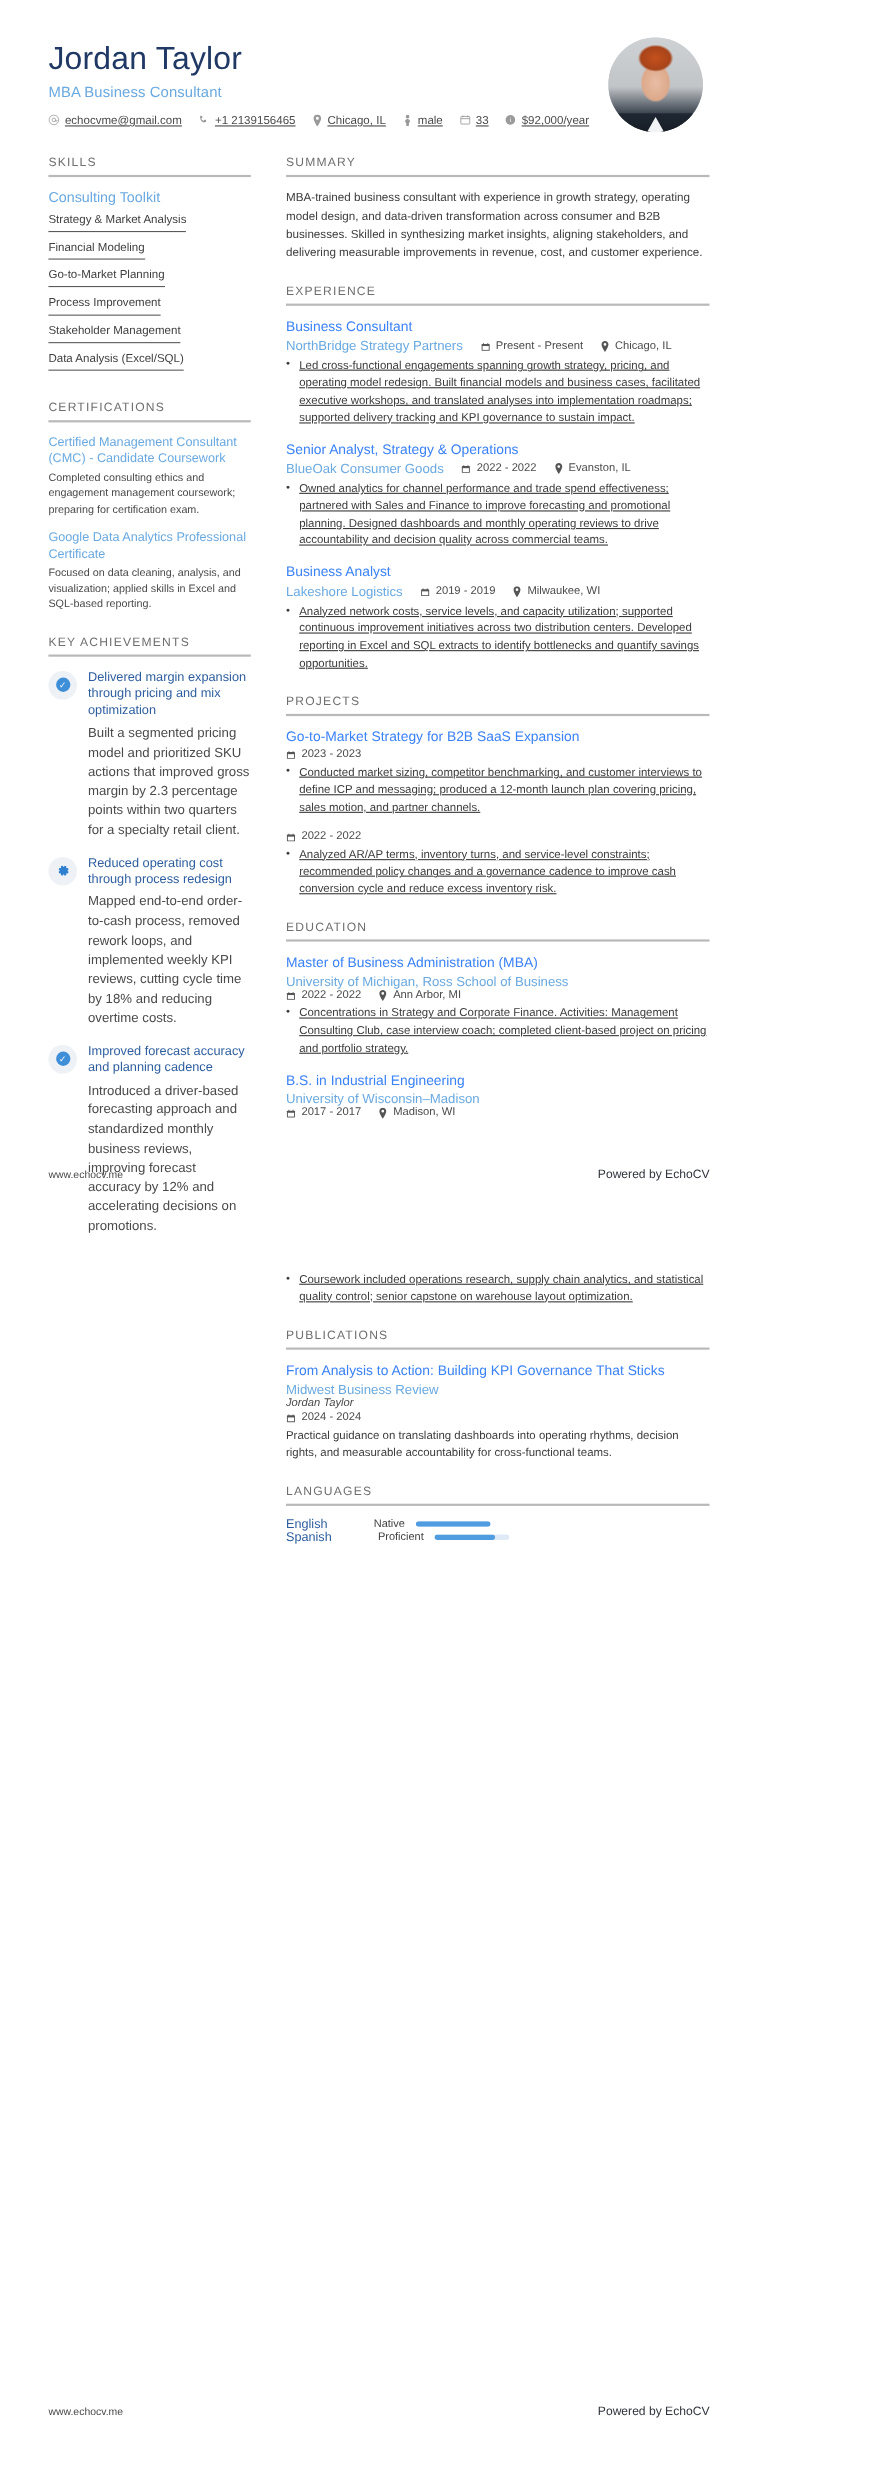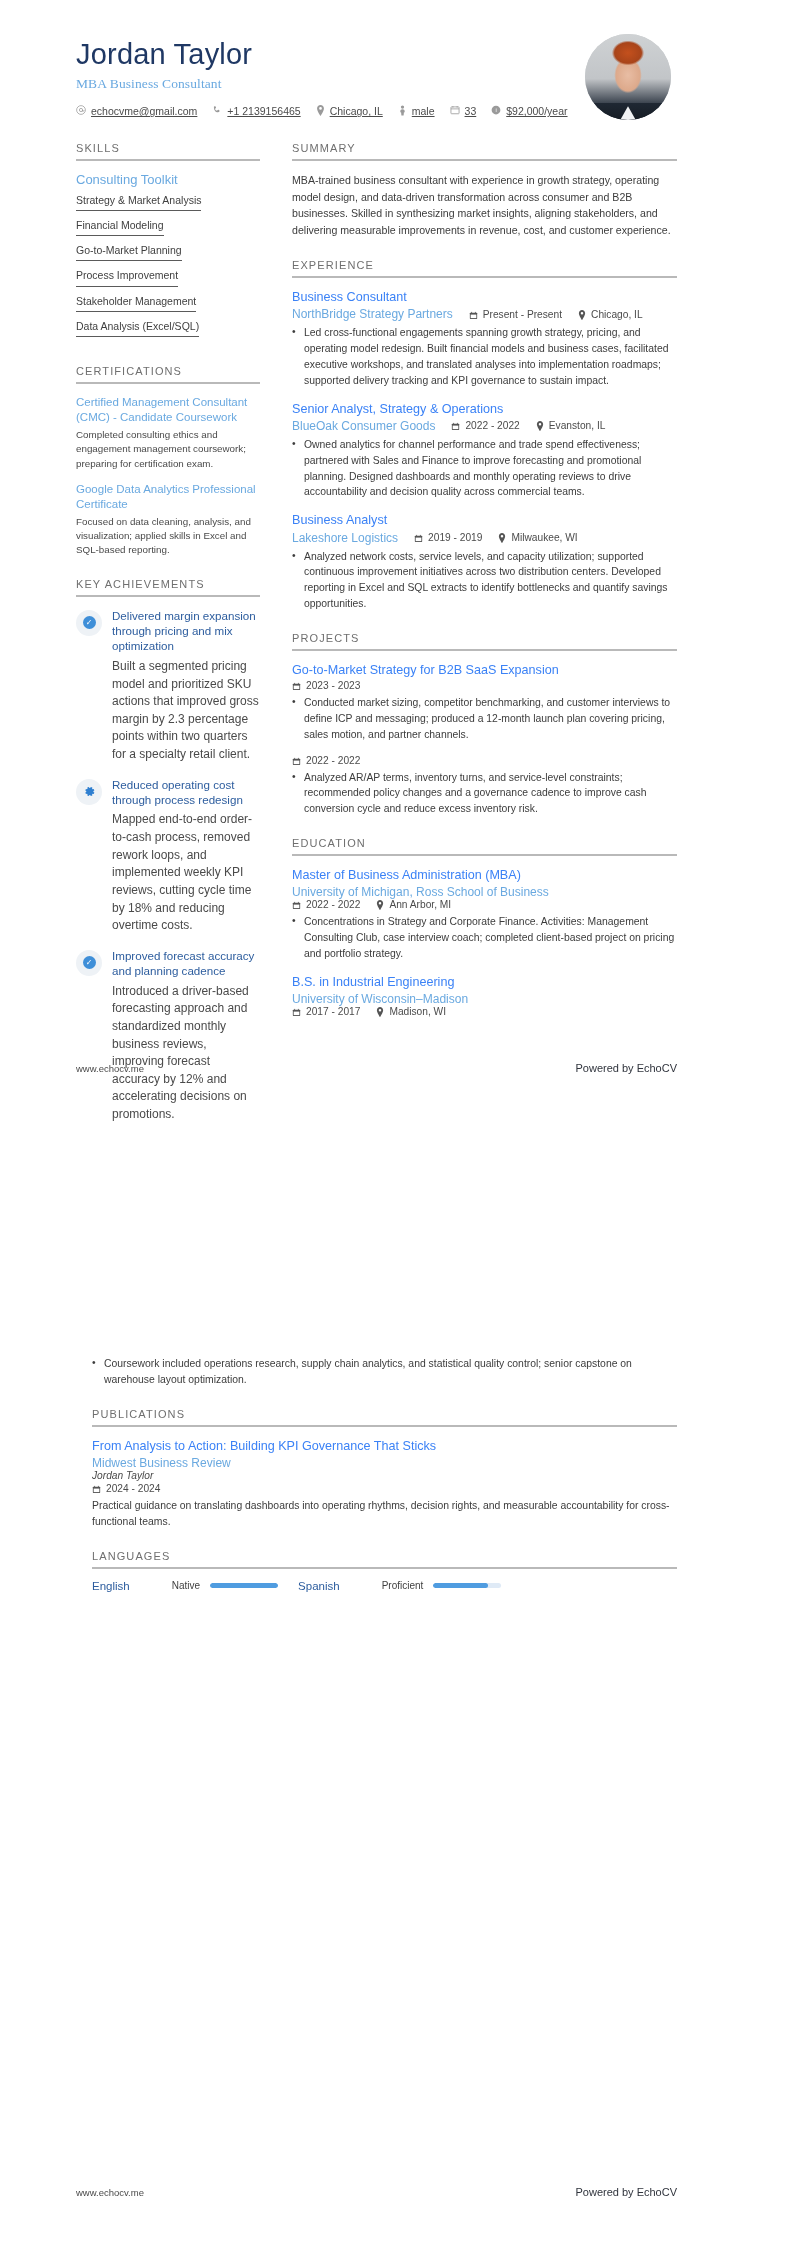--- a/index.html
+++ b/index.html
@@ -4,21 +4,21 @@
 <style>
   * { box-sizing: border-box; margin: 0; padding: 0; }
   html, body {
     width: 794px;
     background: #ffffff;
     font-family: "Liberation Sans", sans-serif;
     color: #3a3a3a;
   }
   body { width: 794px; height: 2246px; position: relative; overflow: hidden; }
 
-  .page { position: relative; width: 689px; background:#fff;margin-left:32px; }
+  .page { position: relative; width: 689px; background:#fff; }
   .page-1 { height: 1122px; }
   .page-2 { height: 1124px; }
 
   
   .header {
     padding: 34px 44px 0 44px;
     display: flex;
     justify-content: space-between;
     align-items: flex-start;
   }
@@ -28,21 +28,20 @@
     font-weight: 400;
     color: #1f3864;
     letter-spacing: .2px;
     line-height: 1.15;
   }
   .job-title {
     font-size: 13.5px;
     color: #6aa9e0;
     margin-top: 5px;
     letter-spacing: .1px;
-    font-family: Liberation Serif, serif;
   }
   .contact-row {
     margin-top: 13px;
     display: flex;
     flex-wrap: wrap;
     align-items: center;
     gap: 0px;
     font-size: 10.5px;
     color: #4b4b4b;
   }
@@ -190,21 +189,21 @@
     color: #6aa9e0;
     margin-right: 16px;
   }
   .meta-bit {
     display: inline-flex;
     align-items: flex-end;
     margin-right: 16px;
     white-space: nowrap;
   }
   .meta-bit .ci { margin-right: 5px; color:#555; display:inline-flex; }
-  .bullets { list-style: none; }
+  .bullets { list-style: none; text-decoration: underline; }
   .bullets li {
     position: relative;
     padding-left: 12px;
     font-size: 10.4px;
     line-height: 1.52;
     color: #3c3c3c;
   }
   .bullets li::before {
     content: "•";
     position: absolute;
@@ -599,21 +598,21 @@
 
   <div class="footer">
     <span>www.echocv.me</span>
     <span class="brand">
       <span>Powered by </span><b>EchoCV</b>
     </span>
   </div>
 </div>
 
 <div class="page page-2">
-  <div class="cols" style="padding-top:34px;flex-direction:column;">
+  <div class="cols" style="padding-top:34px;">
     <div class="col-left"></div>
 
     <div class="col-right">
 
       <div class="sec">
         <ul class="bullets">
           <li>Coursework included operations research, supply chain analytics, and statistical quality control; senior capstone on warehouse layout optimization.</li>
         </ul>
       </div>
 

